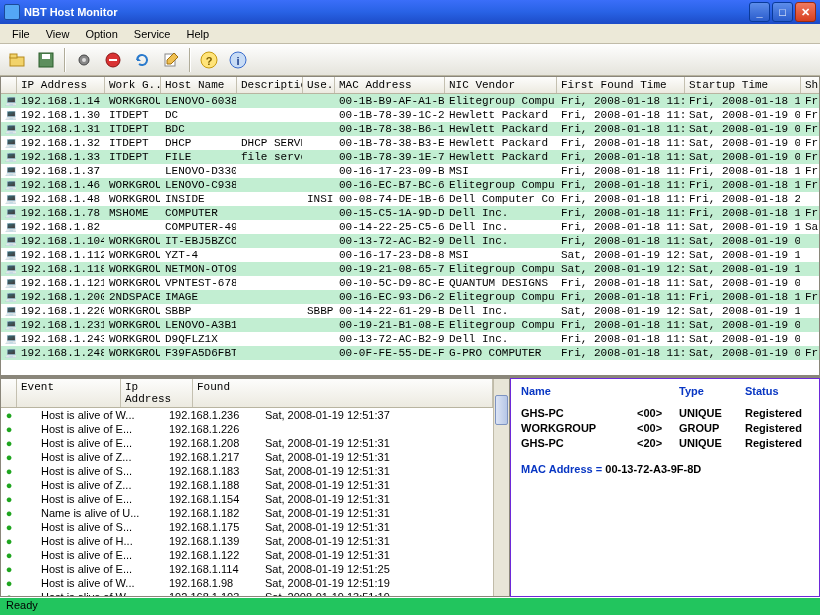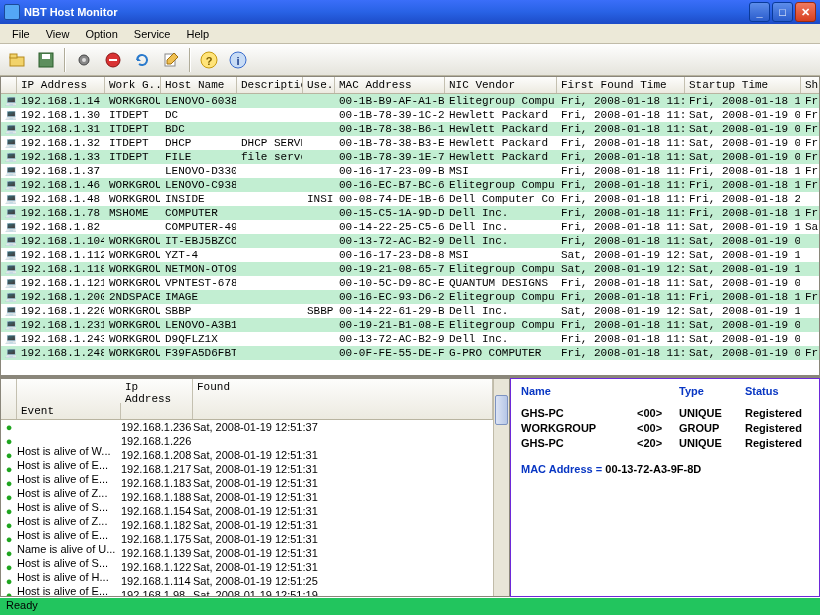--- a/index.html
+++ b/index.html
@@ -21,33 +21,33 @@
 .gr { display:flex; height:14px; line-height:14px; }
 .gr:nth-child(odd) { background:#c2eed2; }
 .gr:nth-child(even) { background:#fff; }
 .gc { border-right:1px solid transparent; padding:0 4px; white-space:nowrap; overflow:hidden; font-family: Fixedsys,"Courier New",monospace; font-size:11px;}
 .gc.icon::before{content:"💻"; font-size:10px;}
 .bottom-row { display:flex; height:221px; border-top:2px solid #8a867a; }
 .event-pane { width:510px; border:1px solid #8a867a; background:#fff; display:flex; flex-direction:column; overflow:hidden;}
 .eh { display:flex; background:linear-gradient(to bottom,#fdfdfc,#eceae0); border-bottom:1px solid #b8b4a0;}
 .eh div { border-right:1px solid #c4c0b0; padding:2px 4px; font-family: Fixedsys,"Courier New",monospace;}
 .ebody { flex:1; overflow:hidden;}
-.er { display:flex; height:14px; line-height:14px; font-family: Fixedsys,"Courier New",monospace;}
+.er { display:flex; height:14px; line-height:14px; font-family: Fixedsys,"Courier New",monospace; gap: 24px;}
 .er .ei { width:16px; text-align:center;}
 .er .ei::before{content:"●"; color:#1fa51f;}
 .detail-pane { flex:1; border:1px solid #6d28d9; background:#fff; padding:6px 10px; font-family: Fixedsys,"Courier New",monospace; font-size:12px; overflow:hidden;}
 .detail-head { display:flex; font-weight:bold; color:#0836c3; margin-bottom:10px;}
 .detail-row { display:flex; margin:3px 0; font-weight:bold;}
 .mac-line { margin-top:14px; font-weight:bold;}
 .mac-line .lbl { color:#0836c3;}
 .statusbar { height:18px; background:#22c55e; border-top:1px solid #fff; padding:1px 6px; font-family: Fixedsys,"Courier New",monospace;}
 .vscroll { width:16px; background:#e8e5d8; border-left:1px solid #c0bba8;}
 .thumb { background:linear-gradient(to right,#dce4f5,#b6c6e6); border:1px solid #7d93c1; margin:16px 1px; height:50px; border-radius:2px;}
 .c0{width:16px;} .c1{width:88px;} .c2{width:56px;} .c3{width:76px;} .c4{width:66px;} .c5{width:32px;} .c6{width:110px;} .c7{width:112px;} .c8{width:128px;} .c9{width:116px;} .c10{width:40px;}
-.ec0{width:16px;} .ec1{width:104px;margin-top:24px;} .ec2{width:72px;} .ec3{flex:1;}
+.ec0{width:16px;} .ec1{width:104px;} .ec2{width:72px;} .ec3{flex:1;}
 .dc0{width:116px;} .dc1{width:42px;} .dc2{width:66px;} .dc3{flex:1;}
 </style>
 </head>
 <body>
 
 <div class="titlebar">
   <div class="icon"></div>
   <span>NBT Host Monitor</span>
   <div class="spacer"></div>
   <div class="winbtn">_</div>

